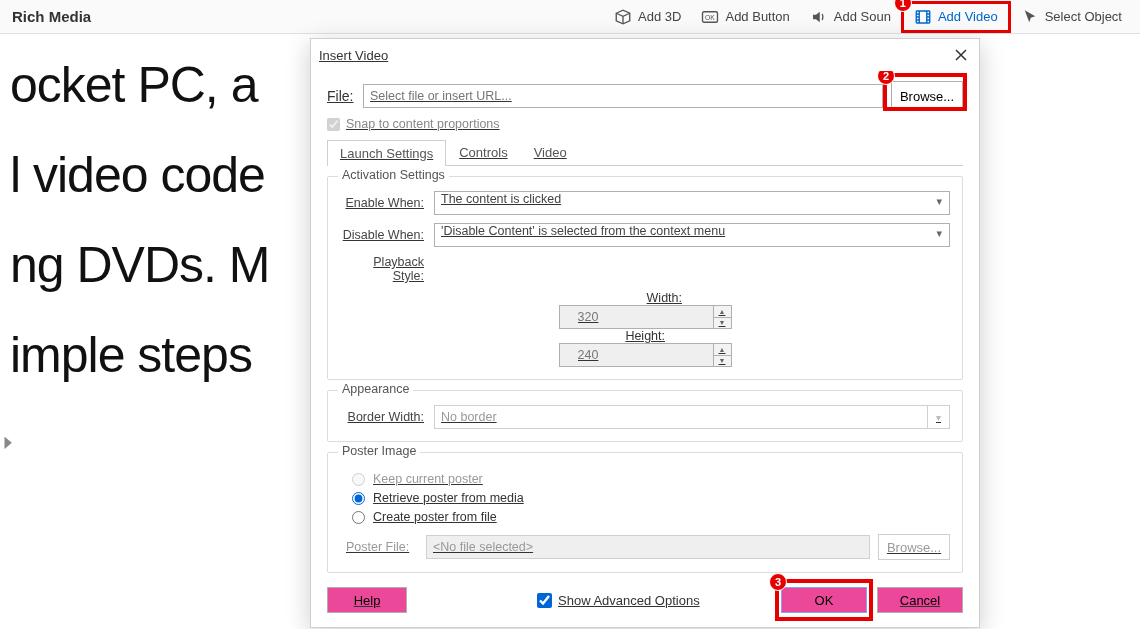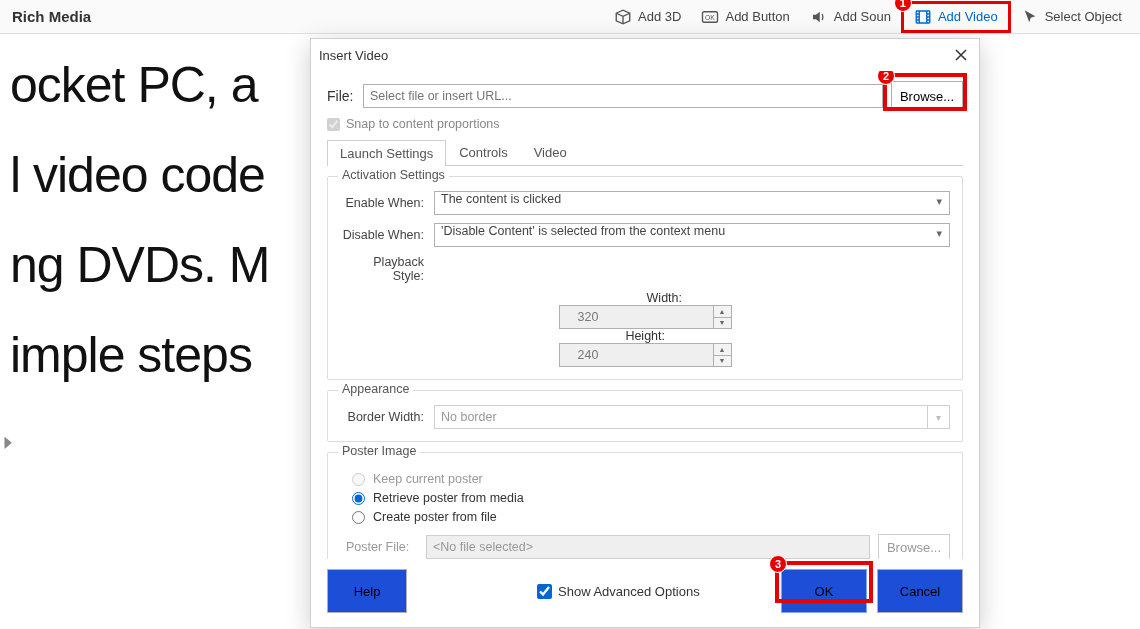--- a/index.html
+++ b/index.html
@@ -15,21 +15,21 @@
 
   .badge { width: 18px; height: 18px; border-radius: 50%; background: #e60000; color: #fff; font-size: 11px; font-weight: bold; display: flex; align-items: center; justify-content: center; border: 1px solid #fff; z-index: 10; }
 
   
   .bg-text { position: absolute; top: 40px; left: 0; right: 0; padding: 0 10px; font-family: Arial, sans-serif; font-size: 50px; line-height: 1.8; color: #111; pointer-events: none; letter-spacing: -1px; white-space: pre; }
   .bg-text .link { color: #0040e6; text-decoration: underline; }
 
   .left-handle { position: absolute; left: 2px; top: 432px; font-size: 16px; color: #888; transform: scaleX(0.6); }
 
   
-  .dialog { position: absolute; left: 310px; top: 38px; width: 670px; height: 590px; background: #ffffff; border: 1px solid #cfcfcf; box-shadow: 0 6px 24px rgba(0,0,0,0.2); display: flex; flex-direction: column; }
+  .dialog { position: absolute; left: 310px; top: 38px; width: 670px; height: 590px; background: #ffffff; border: 1px solid #cfcfcf; box-shadow: 0 6px 24px rgba(0,0,0,0.2); display: flex; flex-direction: column; text-decoration: underline; }
   .titlebar { display: flex; align-items: center; justify-content: space-between; padding: 6px 8px; font-size: 13px; }
   .close-x { width: 20px; height: 20px; display: flex; align-items: center; justify-content: center; cursor: pointer; }
   .close-x svg { width: 12px; height: 12px; }
 
   .dialog-body { flex: 1; padding: 4px 16px 0 16px; overflow: hidden; }
 
   .file-row { display: flex; align-items: center; gap: 8px; margin: 6px 0 4px 0; position: relative; }
   .file-row label { width: 28px; text-align: left; font-size: 14px; }
   .file-input { flex: 1; height: 24px; border: 1px solid #b0b0b0; padding: 2px 6px; font-size: 12.5px; color: #777; background: #fff; }
   .browse-wrap { position: relative; }
@@ -70,21 +70,21 @@
   .radio-row input[type="radio"] { accent-color: #0066d6; }
   .radio-row.off label { color: #555; }
 
   .poster-file-row { display: flex; align-items: center; gap: 8px; margin-top: 10px; }
   .poster-file-row .lbl2 { font-size: 12.5px; color: #999; margin-left: 6px; width: 72px; }
   .poster-file-row input { flex: 1; height: 24px; border: 1px solid #cfcfcf; background: #efefef; color: #999; font-size: 12.5px; padding: 0 6px; }
   .poster-file-row button { width: 72px; height: 26px; border: 1px solid #cfcfcf; background: #fff; color: #999; font-size: 13px; }
 
   
   .footer { display: flex; align-items: center; padding: 10px 16px 14px 16px; gap: 10px; }
-  .btn { height: 44px; border: 1px solid #b0b0b0; background: #1d4ed8; font-size: 13px; cursor: pointer; padding: 0 18px; }
+  .btn { height: 26px; border: 1px solid #b0b0b0; background: #ec4899; font-size: 13px; cursor: pointer; padding: 0 18px; }
   .help-btn { width: 80px; }
   .adv-check { display: flex; align-items: center; gap: 6px; margin-left: 120px; font-size: 13px; }
   .adv-check input { accent-color: #0066d6; width: 15px; height: 15px; }
   .footer-spacer { flex: 1; }
 
   .ok-wrap { position: relative; }
   .ok-btn { width: 86px; border: 1px solid #7aa7f0; }
   .ok-hl { position: absolute; left: -6px; top: -8px; width: 98px; height: 42px; border: 4px solid #e60000; pointer-events: none; }
   .ok-hl .badge { position: absolute; left: -10px; top: -10px; }
 

